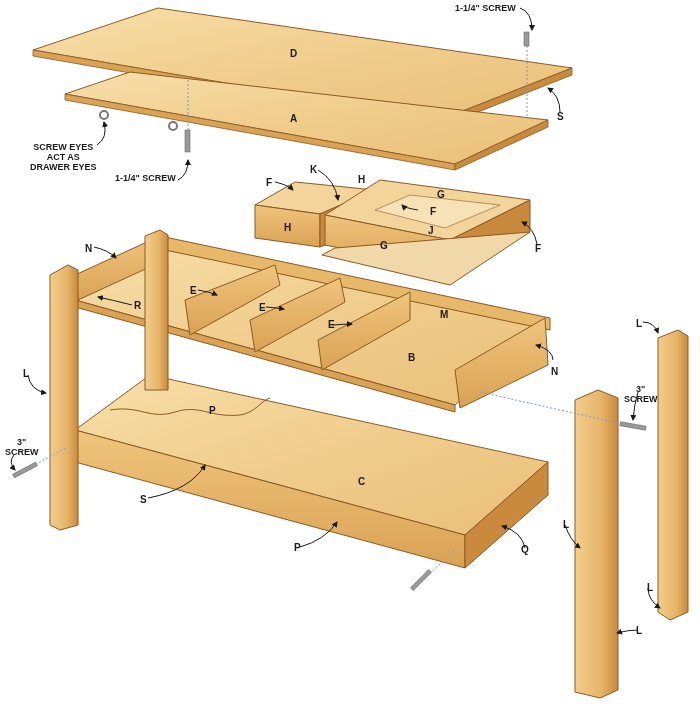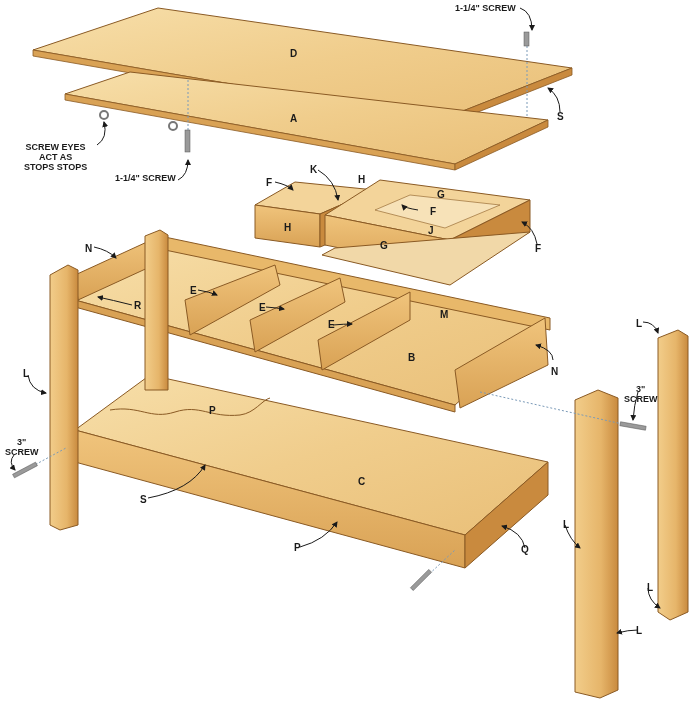--- a/index.html
+++ b/index.html
@@ -165,24 +165,24 @@
 <span class="lbl" style="left:636px;top:625px">L</span>
 <span class="lbl" style="left:647px;top:582px">L</span>
 <span class="lbl" style="left:209px;top:405px">P</span>
 <span class="lbl" style="left:294px;top:542px">P</span>
 <span class="lbl" style="left:140px;top:494px">S</span>
 <span class="lbl" style="left:358px;top:476px">C</span>
 <span class="lbl" style="left:521px;top:544px">Q</span>
 
 <span class="note" style="left:455px;top:3px">1-1/4" SCREW</span>
 <span class="note" style="left:115px;top:173px">1-1/4" SCREW</span>
-<div class="note" style="left:24px;top:142px">
+<div class="note" style="left:30px;top:142px">
   <div>SCREW EYES</div>
   <div>ACT AS</div>
-  <div>STOPS STOPS</div>
+  <div>DRAWER EYES</div>
 </div>
 <div class="note" style="left:5px;top:437px">
   <div>3"</div>
   <div>SCREW</div>
 </div>
 <div class="note" style="left:624px;top:384px">
   <div>3"</div>
   <div>SCREW</div>
 </div>
 

